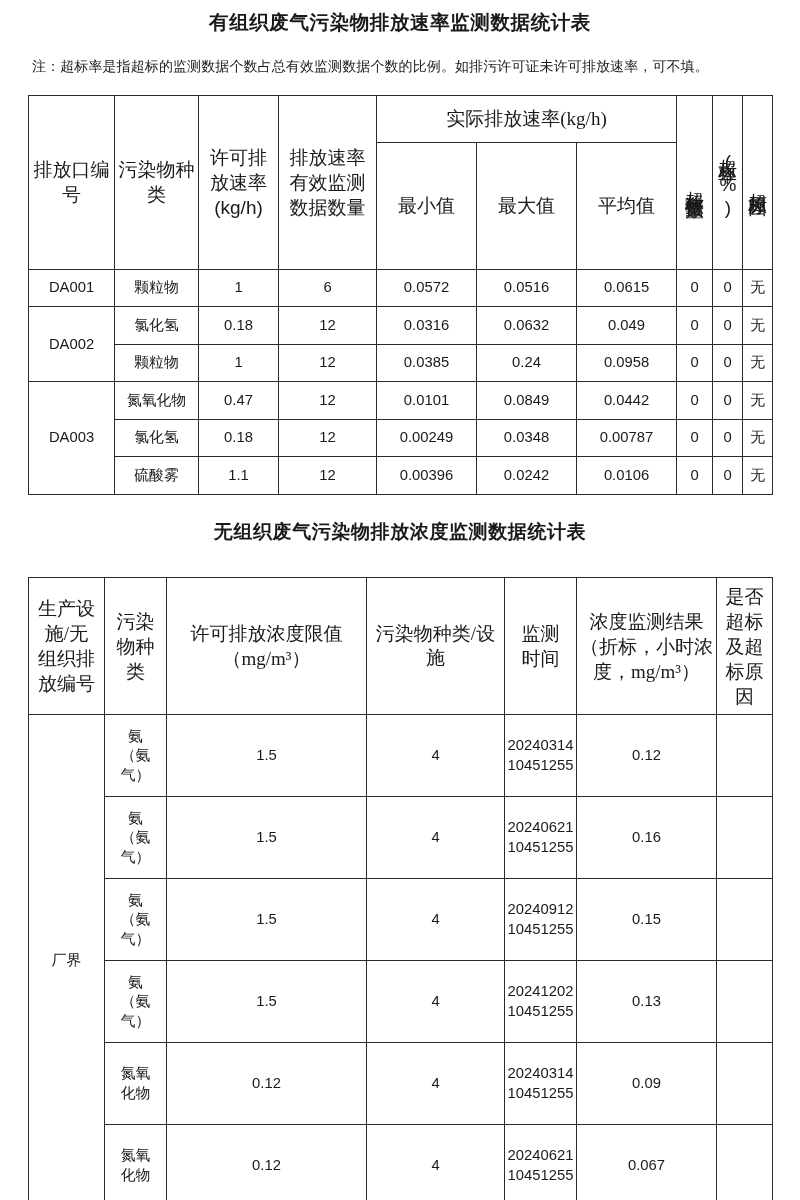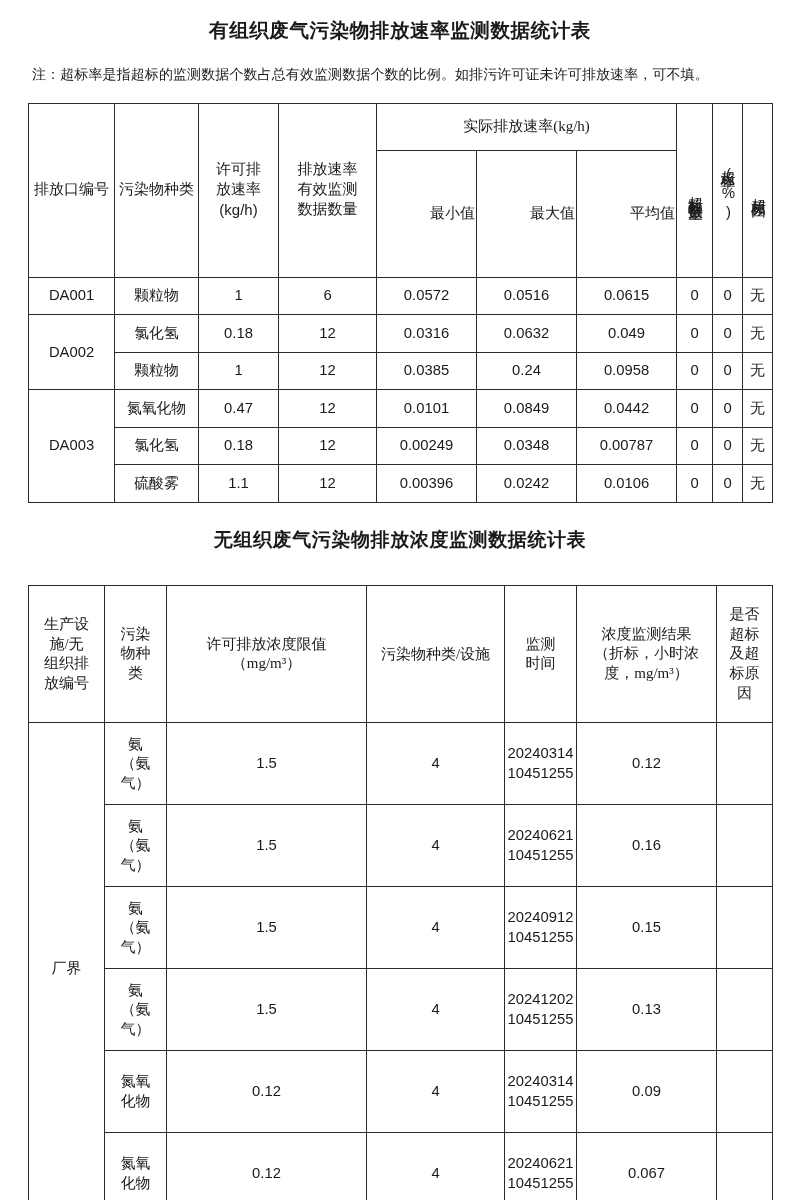--- a/index.html
+++ b/index.html
@@ -24,21 +24,21 @@
     position: relative;
   }
 
   
   .doc-title {
     text-align: center;
     font-weight: bold;
     font-size: 19.5px;
     letter-spacing: 0.6px;
     margin: 0;
-    padding-top: 18px;
+    padding-top: 10px;
     padding-bottom: 0;
     line-height: 1.3;
   }
   .section-title {
     text-align: center;
     font-weight: bold;
     font-size: 19px;
     letter-spacing: 0.6px;
     margin: 0;
     line-height: 1.3;
@@ -66,21 +66,21 @@
   }
   table.grid td, table.grid th {
     border: 1px solid #2b2b2b;
     text-align: center;
     vertical-align: middle;
     font-weight: normal;
     padding: 2px 1px;
     overflow: hidden;
   }
   table.grid thead td, table.grid thead th {
-    font-size: 15px;
+    font-size: 19px;
     line-height: 1.26;
   }
   table.grid tbody td {
     font-size: 14.8px;
     line-height: 1.3;
   }
 
   
   .num {
     font-family: "Liberation Sans", "DejaVu Sans", sans-serif;
@@ -102,21 +102,21 @@
   .vert-wrap {
     display: flex;
     align-items: center;
     justify-content: center;
     height: 100%;
   }
 
   
   #table-emission-rate { margin-top: 4px; }
   #table-emission-rate thead tr.r1 td { height: 42px; }
-  #table-emission-rate thead tr.r2 td { height: 122px; text-align: right; }
+  #table-emission-rate thead tr.r2 td { height: 122px; }
   #table-emission-rate tbody td { height: 32.5px; margin-top: 48px; }
 
   
   .gap-between { height: 26px; }
   #table-concentration { margin-top: 32px; }
   #table-concentration thead td { height: 132px; }
   #table-concentration tbody td { height: 77px; }
 
   .stacked {
     display: block;

